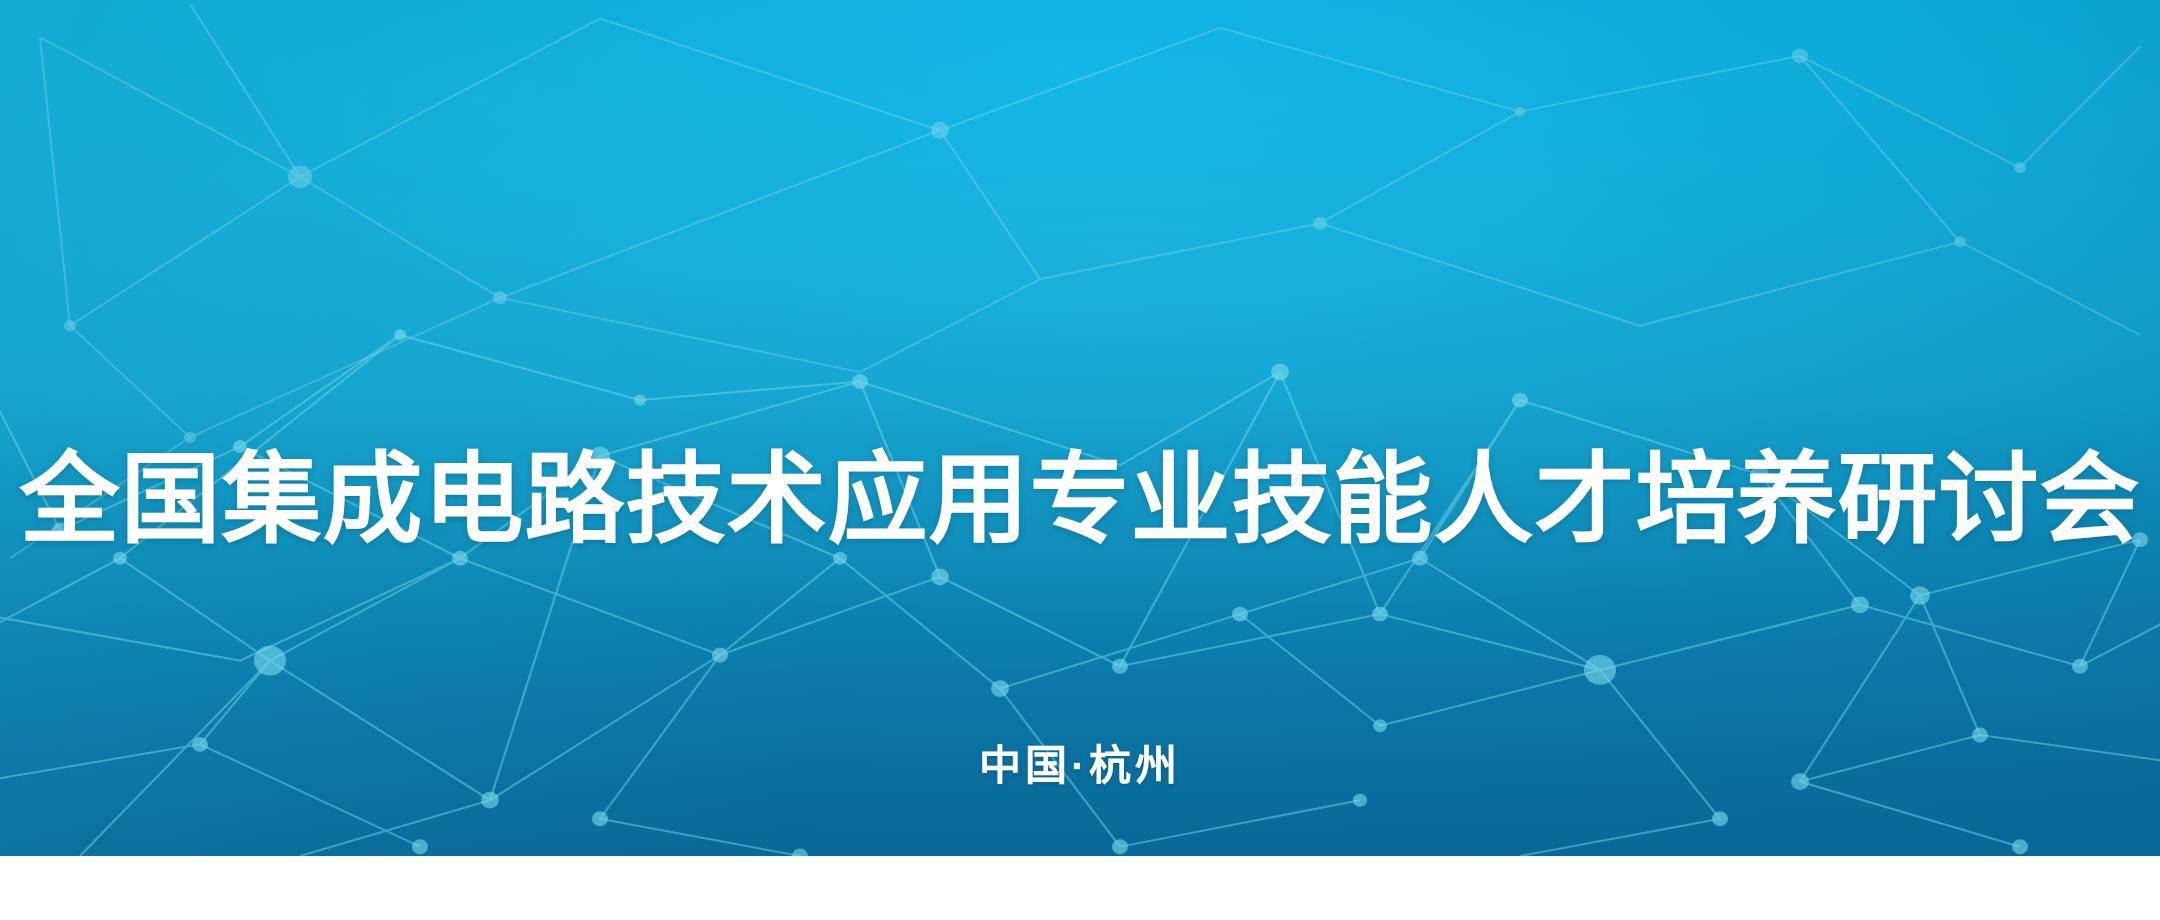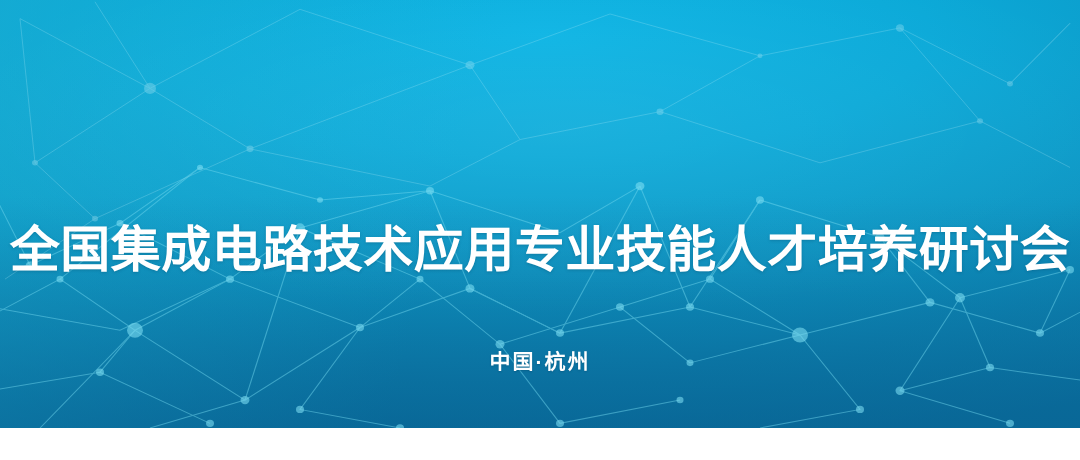--- a/index.html
+++ b/index.html
@@ -69,21 +69,21 @@
     line-height: 56px;
     font-weight: 700;
     color: #ffffff;
     letter-spacing: 0.5px;
     white-space: nowrap;
     text-shadow: 0 1px 3px rgba(0,60,90,0.28);
   }
 
   .location {
     position: absolute;
-    top: 348px;
+    top: 370px;
     left: 0;
     right: 0;
     text-align: center;
     font-size: 21px;
     line-height: 28px;
     font-weight: 700;
     color: #ffffff;
     letter-spacing: 2px;
     white-space: nowrap;
     text-shadow: 0 1px 2px rgba(0,60,90,0.3);

